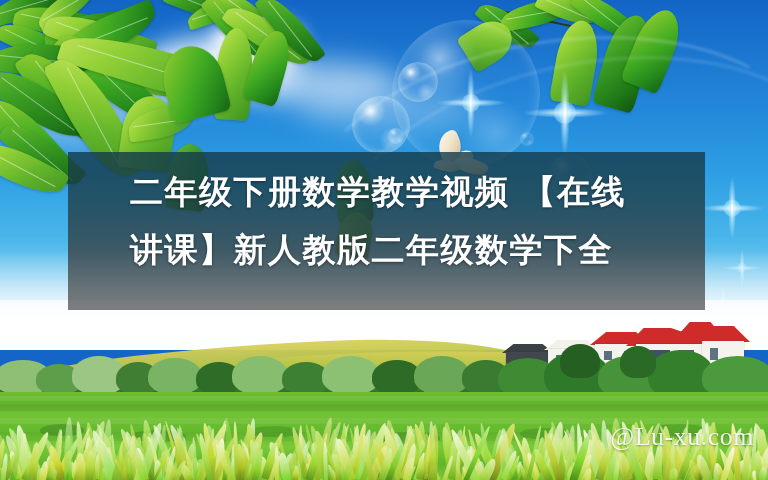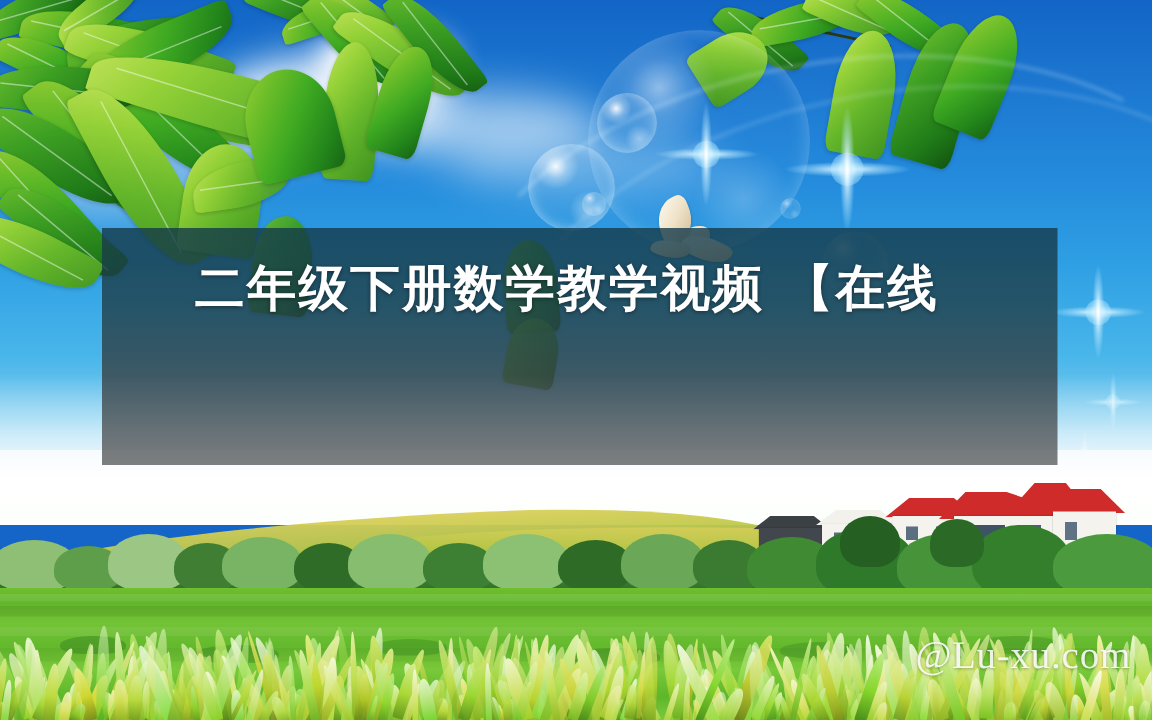--- a/index.html
+++ b/index.html
@@ -932,17 +932,18 @@
       <i class="blade" style="left:524.1px;bottom:-1.3px;width:3.5px;height:18.4px;transform:rotate(-16.4deg);opacity:0.79;background:linear-gradient(180deg,hsl(79,72%,78%) 0%,hsl(79,68%,56%) 55%,hsl(87,70%,38%) 100%);"></i>
       <i class="blade" style="left:579.5px;bottom:-4.9px;width:7.1px;height:17.8px;transform:rotate(21.9deg);opacity:0.60;background:linear-gradient(180deg,hsl(65,72%,91%) 0%,hsl(65,68%,69%) 55%,hsl(73,70%,51%) 100%);"></i>
       <i class="blade" style="left:546.0px;bottom:-1.8px;width:8.3px;height:36.2px;transform:rotate(-23.9deg);opacity:0.83;background:linear-gradient(180deg,hsl(75,72%,73%) 0%,hsl(75,68%,51%) 55%,hsl(83,70%,33%) 100%);"></i>
       <i class="blade" style="left:383.9px;bottom:-3.9px;width:5.5px;height:42.6px;transform:rotate(21.3deg);opacity:0.88;background:linear-gradient(180deg,hsl(89,72%,69%) 0%,hsl(89,68%,47%) 55%,hsl(97,70%,29%) 100%);"></i>
       <i class="blade" style="left:64.3px;bottom:-0.0px;width:7.9px;height:63.1px;transform:rotate(1.2deg);opacity:0.56;background:linear-gradient(180deg,hsl(89,72%,87%) 0%,hsl(89,68%,65%) 55%,hsl(97,70%,47%) 100%);"></i>
       <i class="blade" style="left:713.0px;bottom:-5.4px;width:4.9px;height:22.3px;transform:rotate(2.8deg);opacity:0.81;background:linear-gradient(180deg,hsl(82,72%,91%) 0%,hsl(82,68%,69%) 55%,hsl(90,70%,51%) 100%);"></i>
     </div>
 
   <div class="overlay">
     <div class="overlay-text">二年级下册数学教学视频 【在线</div>
+    <div class="overlay-text" style="top:68px;">讲课】新人教版二年级数学下全</div>
   </div>
 
   <div class="watermark">@Lu-xu.com</div>
 
 </div>
 
 </body></html>

